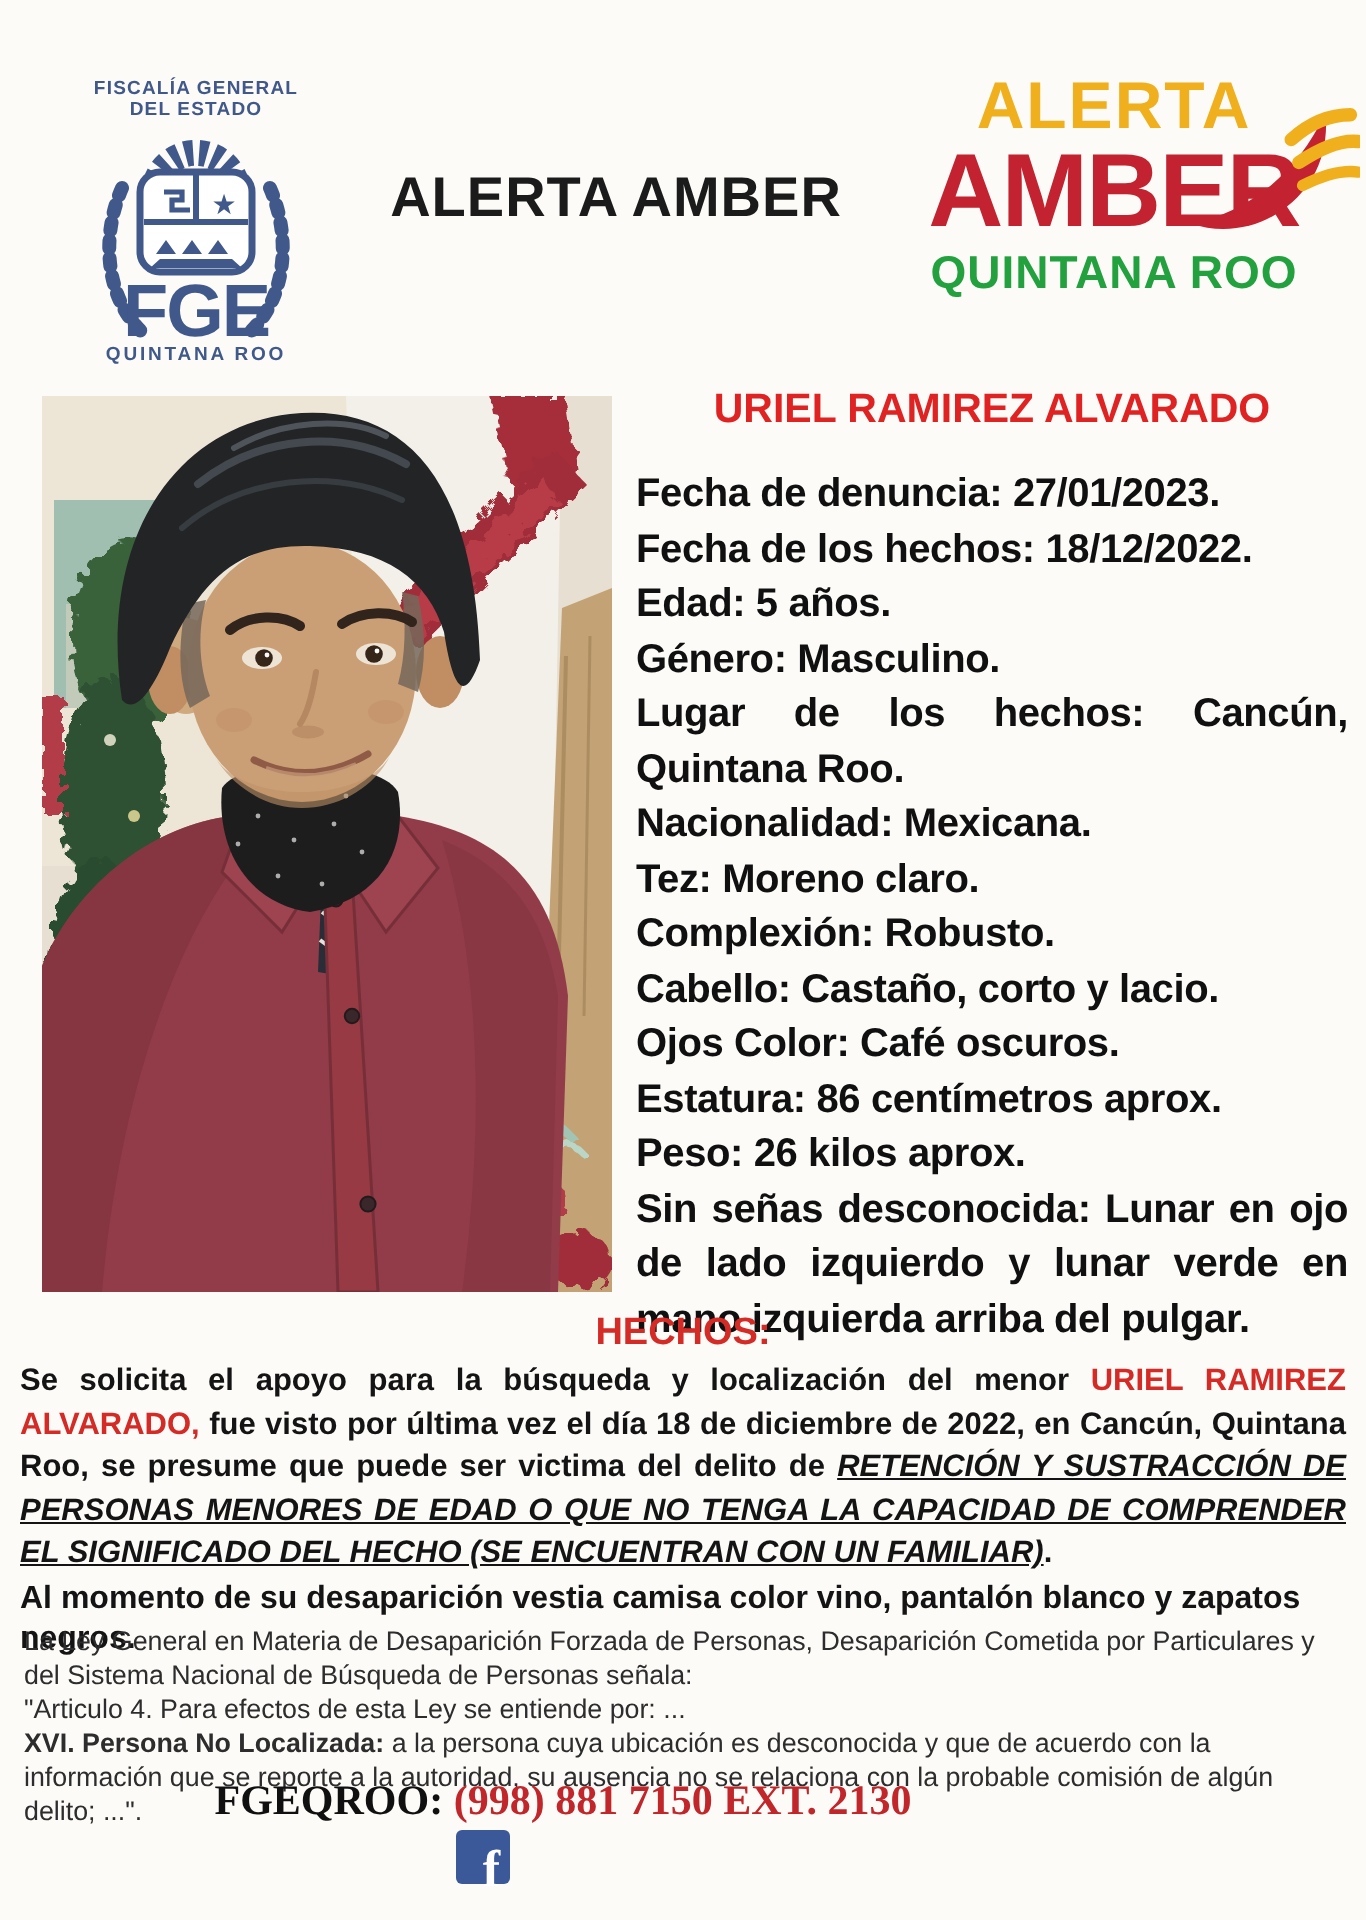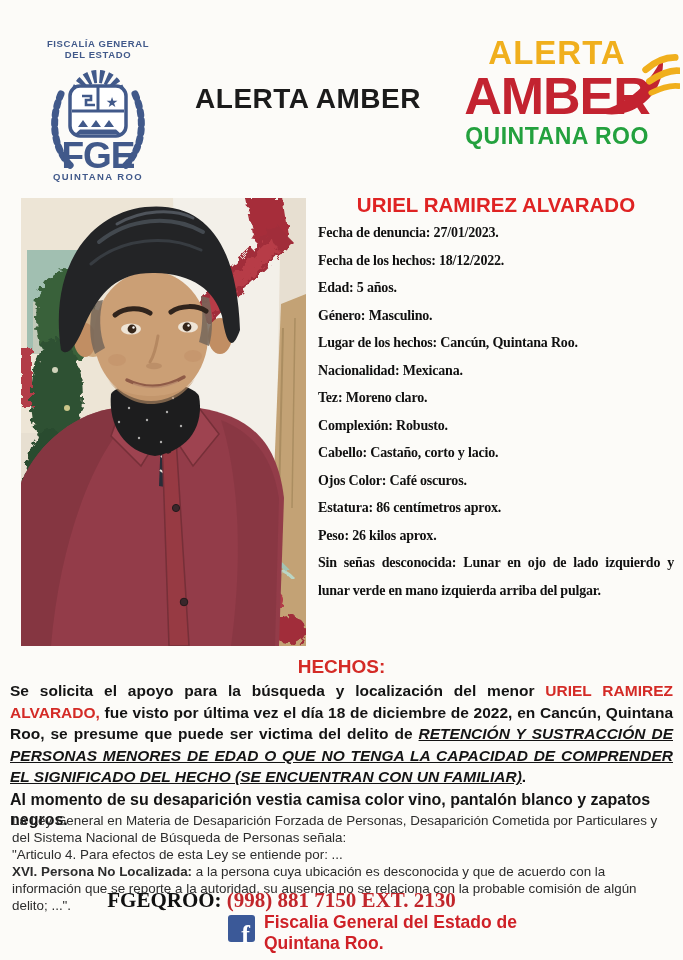--- a/index.html
+++ b/index.html
@@ -15,22 +15,22 @@
   .amber-l2 { font-size:52px; font-weight:800; color:#c32330; letter-spacing:-1px; margin-top:1px; }
   .amber-l3 { font-size:23px; font-weight:800; color:#23a13e; letter-spacing:.5px; margin-top:3px; }
   .amber-swoosh { position:absolute; right:-14px; top:12px; width:86px; height:78px; }
 
   
   .photo { position:absolute; left:21px; top:198px; width:285px; height:448px; overflow:hidden; }
   .photo svg { display:block; width:100%; height:100%; }
 
   
   .details { position:absolute; left:318px; top:191px; width:356px; color:#101010; }
-  .subject-name { color:#df2323; font-weight:700; font-size:20.5px; text-align:center; line-height:27px; margin-bottom:1px; }
-  .detail-line { font-size:14px; font-weight:700; line-height:27.5px; letter-spacing:-.2px;font-family:Liberation Serif, serif; }
+  .subject-name { color:#df2323; font-weight:700; font-size:20.5px; text-align:center; line-height:27px; margin-bottom:16px; }
+  .detail-line { font-size:20px; font-weight:700; line-height:27.5px; letter-spacing:-.2px; }
   .detail-line.wrap { text-align:justify; }
 
   
   .hechos { position:absolute; left:10px; top:656px; width:663px; }
   .hechos-title { text-align:center; color:#d42b26; font-weight:700; font-size:19px; line-height:22px; margin-bottom:2px; }
   .hechos-p { font-size:15.5px; font-weight:700; line-height:21.6px; text-align:justify; color:#141414; }
   .hechos-name { color:#d42b26; }
   .crime { font-style:italic; text-decoration:underline; }
 
   .clothing { position:absolute; left:10px; top:790px; width:666px; font-size:16px; font-weight:700; color:#141414; line-height:20px; }
@@ -242,19 +242,15 @@
 
   <div class="phone-line">
     <span>FGEQROO:</span>
     <span class="phone-number">(998) 881 7150 EXT. 2130</span>
   </div>
 
   <div class="fb-row">
     <div class="fb-icon">
         <span>f</span>
       </div>
-    <div class="fb-text">
-      <div>Fiscalia General  del Estado de</div>
-      <div>Quintana Roo.</div>
-    </div>
   </div>
 
 </div>
 
 </body></html>

